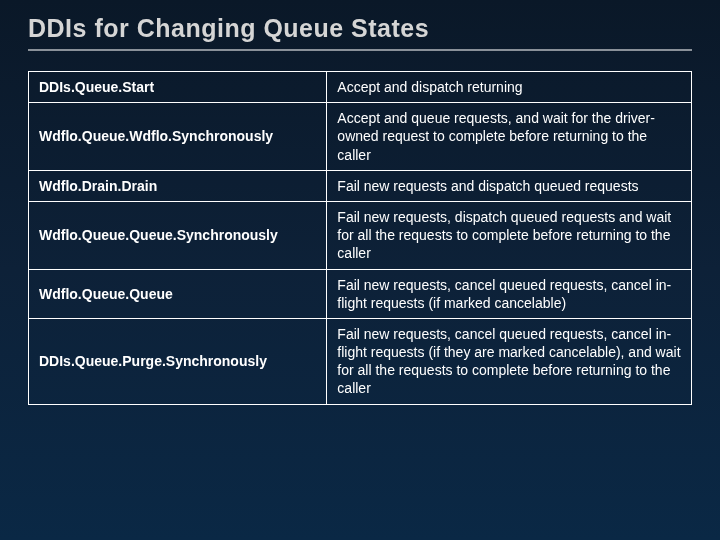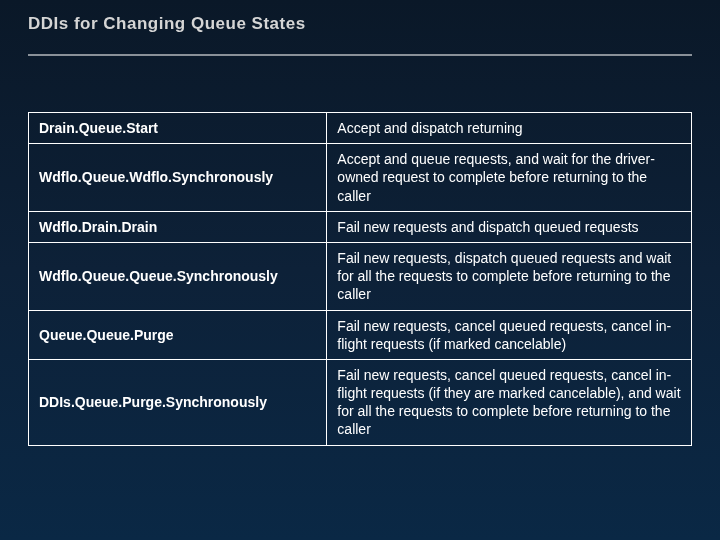--- a/index.html
+++ b/index.html
@@ -14,26 +14,26 @@
     font-family: Arial, Helvetica, sans-serif;
     overflow: hidden;
   }
   .slide {
     width: 100%;
     height: 100%;
     padding: 14px 28px 20px 28px;
   }
   .title {
     color: #d5d5d5;
-    font-size: 17px;
+    font-size: 25px;
     font-weight: bold;
     letter-spacing: 0.5px;
     border-bottom: 2px solid #8a9199;
-    padding-bottom: 20px;
-    margin-bottom: 56px;
+    padding-bottom: 6px;
+    margin-bottom: 20px;
   }
   .ddi-table {
     width: 100%;
     border-collapse: collapse;
     table-layout: fixed;
   }
   .ddi-table col.left {
     width: 45%;
   }
   .ddi-table col.right {
@@ -58,37 +58,37 @@
 <div class="slide">
   <h1 class="title">DDIs for Changing Queue States</h1>
 
   <table class="ddi-table">
     <colgroup>
       <col class="left">
       <col class="right">
     </colgroup>
     <tbody>
       <tr>
-        <td class="func">Drain.Queue.Start</td>
+        <td class="func">DDIs.Queue.Start</td>
         <td>Accept and dispatch returning</td>
       </tr>
       <tr>
         <td class="func">Wdflo.Queue.Wdflo.Synchronously</td>
         <td>Accept and queue requests, and wait for the driver-owned request to complete before returning to the caller</td>
       </tr>
       <tr>
         <td class="func">Wdflo.Drain.Drain</td>
         <td>Fail new requests and dispatch queued requests</td>
       </tr>
       <tr>
         <td class="func">Wdflo.Queue.Queue.Synchronously</td>
         <td>Fail new requests, dispatch queued requests and wait for all the requests to complete before returning to the caller</td>
       </tr>
       <tr>
-        <td class="func">Queue.Queue.Purge</td>
+        <td class="func">Wdflo.Queue.Queue</td>
         <td>Fail new requests, cancel queued requests, cancel in-flight requests (if marked cancelable)</td>
       </tr>
       <tr>
         <td class="func">DDIs.Queue.Purge.Synchronously</td>
         <td>Fail new requests, cancel queued requests, cancel in-flight requests (if they are marked cancelable), and wait for all the requests to complete before returning to the caller</td>
       </tr>
     </tbody>
   </table>
 </div>
 

